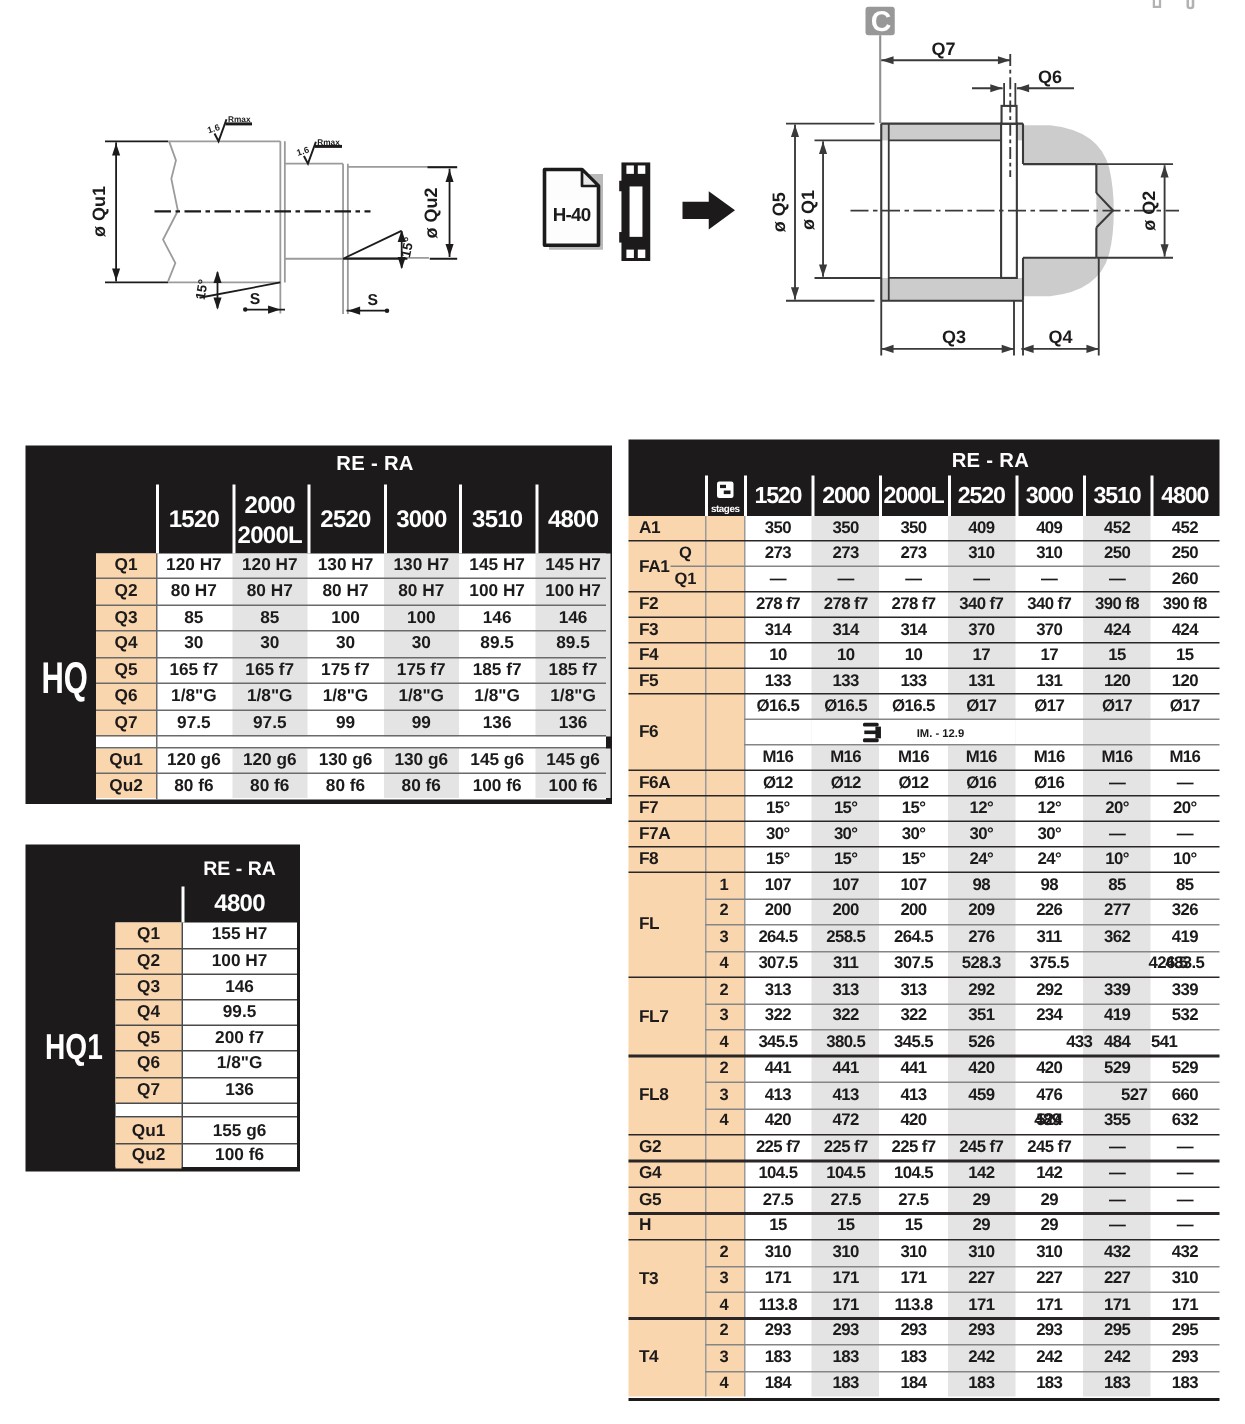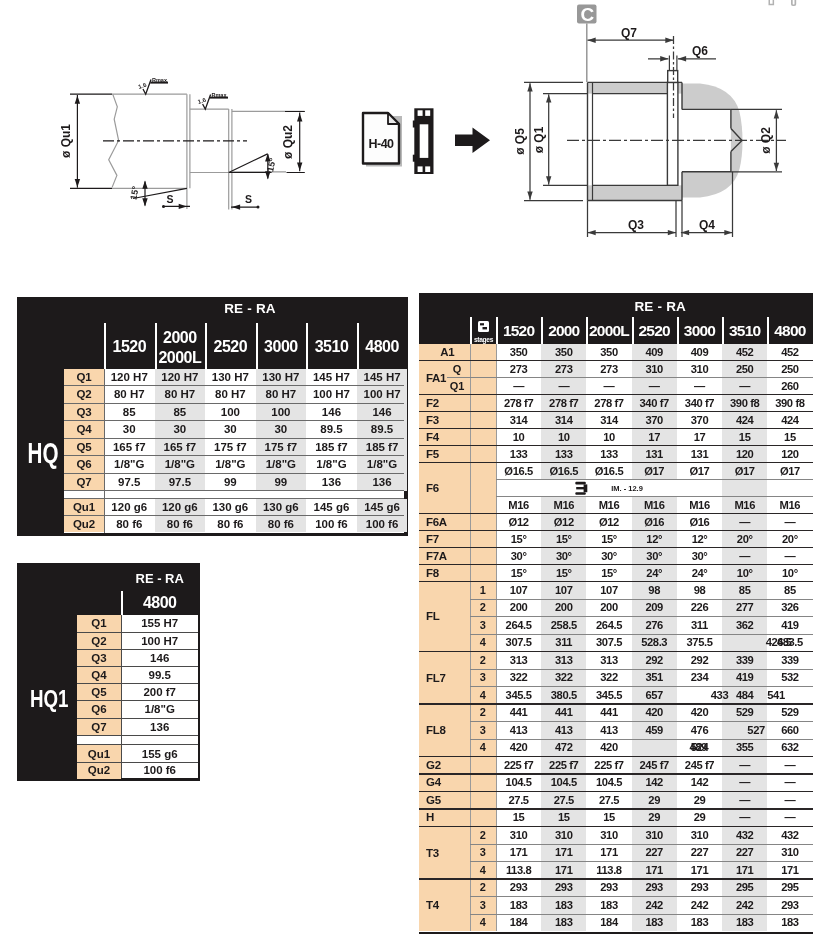--- a/index.html
+++ b/index.html
@@ -500,21 +500,21 @@
     <div class="t" style="left:586.4px;top:669.2px;width:45.2px;height:17.5px;line-height:17.5px;font-size:11.2px;color:#1d1a1b;text-align:center;letter-spacing:-0.4px;">322</div>
     <div class="t" style="left:631.6px;top:669.2px;width:45.2px;height:17.5px;line-height:17.5px;font-size:11.2px;color:#1d1a1b;text-align:center;letter-spacing:-0.4px;">351</div>
     <div class="t" style="left:676.9px;top:669.2px;width:45.2px;height:17.5px;line-height:17.5px;font-size:11.2px;color:#1d1a1b;text-align:center;letter-spacing:-0.4px;">234</div>
     <div class="t" style="left:722.1px;top:669.2px;width:45.2px;height:17.5px;line-height:17.5px;font-size:11.2px;color:#1d1a1b;text-align:center;letter-spacing:-0.4px;">419</div>
     <div class="t" style="left:767.3px;top:669.2px;width:45.2px;height:17.5px;line-height:17.5px;font-size:11.2px;color:#1d1a1b;text-align:center;letter-spacing:-0.4px;">532</div>
 
 <div class="t" style="left:469.5px;top:686.7px;width:26.5px;height:17.5px;line-height:17.5px;font-size:11px;color:#1d1a1b;text-align:center;letter-spacing:0px;">4</div>
     <div class="t" style="left:496.0px;top:686.7px;width:45.2px;height:17.5px;line-height:17.5px;font-size:11.2px;color:#1d1a1b;text-align:center;letter-spacing:-0.4px;">345.5</div>
     <div class="t" style="left:541.2px;top:686.7px;width:45.2px;height:17.5px;line-height:17.5px;font-size:11.2px;color:#1d1a1b;text-align:center;letter-spacing:-0.4px;">380.5</div>
     <div class="t" style="left:586.4px;top:686.7px;width:45.2px;height:17.5px;line-height:17.5px;font-size:11.2px;color:#1d1a1b;text-align:center;letter-spacing:-0.4px;">345.5</div>
-    <div class="t" style="left:631.6px;top:686.7px;width:45.2px;height:17.5px;line-height:17.5px;font-size:11.2px;color:#1d1a1b;text-align:center;letter-spacing:-0.4px;">657</div>
+    <div class="t" style="left:631.6px;top:686.7px;width:45.2px;height:17.5px;line-height:17.5px;font-size:11.2px;color:#1d1a1b;text-align:center;letter-spacing:-0.4px;">526</div>
     <div class="t" style="left:676.9px;top:686.7px;width:45.2px;height:17.5px;line-height:17.5px;font-size:11.2px;color:#1d1a1b;text-align:center;letter-spacing:-0.4px;padding-left:20px;">433</div>
     <div class="t" style="left:722.1px;top:686.7px;width:45.2px;height:17.5px;line-height:17.5px;font-size:11.2px;color:#1d1a1b;text-align:center;letter-spacing:-0.4px;">484</div>
     <div class="t" style="left:767.3px;top:686.7px;width:45.2px;height:17.5px;line-height:17.5px;font-size:11.2px;color:#1d1a1b;text-align:left;letter-spacing:-0.4px;">541</div>
 
 <div class="t" style="left:469.5px;top:704.2px;width:26.5px;height:17.5px;line-height:17.5px;font-size:11px;color:#1d1a1b;text-align:center;letter-spacing:0px;">2</div>
     <div class="t" style="left:496.0px;top:704.2px;width:45.2px;height:17.5px;line-height:17.5px;font-size:11.2px;color:#1d1a1b;text-align:center;letter-spacing:-0.4px;">441</div>
     <div class="t" style="left:541.2px;top:704.2px;width:45.2px;height:17.5px;line-height:17.5px;font-size:11.2px;color:#1d1a1b;text-align:center;letter-spacing:-0.4px;">441</div>
     <div class="t" style="left:586.4px;top:704.2px;width:45.2px;height:17.5px;line-height:17.5px;font-size:11.2px;color:#1d1a1b;text-align:center;letter-spacing:-0.4px;">441</div>
     <div class="t" style="left:631.6px;top:704.2px;width:45.2px;height:17.5px;line-height:17.5px;font-size:11.2px;color:#1d1a1b;text-align:center;letter-spacing:-0.4px;">420</div>
     <div class="t" style="left:676.9px;top:704.2px;width:45.2px;height:17.5px;line-height:17.5px;font-size:11.2px;color:#1d1a1b;text-align:center;letter-spacing:-0.4px;">420</div>
@@ -618,21 +618,21 @@
 
 <div class="t" style="left:469.5px;top:914.0px;width:26.5px;height:17.5px;line-height:17.5px;font-size:11px;color:#1d1a1b;text-align:center;letter-spacing:0px;">4</div>
     <div class="t" style="left:496.0px;top:914.0px;width:45.2px;height:17.5px;line-height:17.5px;font-size:11.2px;color:#1d1a1b;text-align:center;letter-spacing:-0.4px;">184</div>
     <div class="t" style="left:541.2px;top:914.0px;width:45.2px;height:17.5px;line-height:17.5px;font-size:11.2px;color:#1d1a1b;text-align:center;letter-spacing:-0.4px;">183</div>
     <div class="t" style="left:586.4px;top:914.0px;width:45.2px;height:17.5px;line-height:17.5px;font-size:11.2px;color:#1d1a1b;text-align:center;letter-spacing:-0.4px;">184</div>
     <div class="t" style="left:631.6px;top:914.0px;width:45.2px;height:17.5px;line-height:17.5px;font-size:11.2px;color:#1d1a1b;text-align:center;letter-spacing:-0.4px;">183</div>
     <div class="t" style="left:676.9px;top:914.0px;width:45.2px;height:17.5px;line-height:17.5px;font-size:11.2px;color:#1d1a1b;text-align:center;letter-spacing:-0.4px;">183</div>
     <div class="t" style="left:722.1px;top:914.0px;width:45.2px;height:17.5px;line-height:17.5px;font-size:11.2px;color:#1d1a1b;text-align:center;letter-spacing:-0.4px;">183</div>
     <div class="t" style="left:767.3px;top:914.0px;width:45.2px;height:17.5px;line-height:17.5px;font-size:11.2px;color:#1d1a1b;text-align:center;letter-spacing:-0.4px;">183</div>
 
-<div class="t" style="left:426.0px;top:343.8px;width:42.5px;height:17.0px;line-height:17.0px;font-size:11.5px;color:#1d1a1b;text-align:center;letter-spacing:-0.3px;">A1</div>
+<div class="t" style="left:426.0px;top:343.8px;width:42.5px;height:17.0px;line-height:17.0px;font-size:11.5px;color:#1d1a1b;text-align:left;letter-spacing:-0.3px;">A1</div>
     <div class="t" style="left:426.0px;top:360.8px;width:26.0px;height:34.0px;line-height:34.0px;font-size:11.5px;color:#1d1a1b;text-align:left;letter-spacing:-0.3px;">FA1</div>
     <div class="t" style="left:426.0px;top:394.8px;width:42.5px;height:17.0px;line-height:17.0px;font-size:11.5px;color:#1d1a1b;text-align:left;letter-spacing:-0.3px;">F2</div>
     <div class="t" style="left:426.0px;top:411.8px;width:42.5px;height:17.0px;line-height:17.0px;font-size:11.5px;color:#1d1a1b;text-align:left;letter-spacing:-0.3px;">F3</div>
     <div class="t" style="left:426.0px;top:428.8px;width:42.5px;height:17.0px;line-height:17.0px;font-size:11.5px;color:#1d1a1b;text-align:left;letter-spacing:-0.3px;">F4</div>
     <div class="t" style="left:426.0px;top:445.8px;width:42.5px;height:17.0px;line-height:17.0px;font-size:11.5px;color:#1d1a1b;text-align:left;letter-spacing:-0.3px;">F5</div>
     <div class="t" style="left:426.0px;top:462.8px;width:42.5px;height:51.0px;line-height:51.0px;font-size:11.5px;color:#1d1a1b;text-align:left;letter-spacing:-0.3px;">F6</div>
     <div class="t" style="left:426.0px;top:513.8px;width:42.5px;height:17.0px;line-height:17.0px;font-size:11.5px;color:#1d1a1b;text-align:left;letter-spacing:-0.3px;">F6A</div>
     <div class="t" style="left:426.0px;top:530.8px;width:42.5px;height:17.0px;line-height:17.0px;font-size:11.5px;color:#1d1a1b;text-align:left;letter-spacing:-0.3px;">F7</div>
     <div class="t" style="left:426.0px;top:547.8px;width:42.5px;height:17.0px;line-height:17.0px;font-size:11.5px;color:#1d1a1b;text-align:left;letter-spacing:-0.3px;">F7A</div>
     <div class="t" style="left:426.0px;top:564.8px;width:42.5px;height:17.0px;line-height:17.0px;font-size:11.5px;color:#1d1a1b;text-align:left;letter-spacing:-0.3px;">F8</div>

